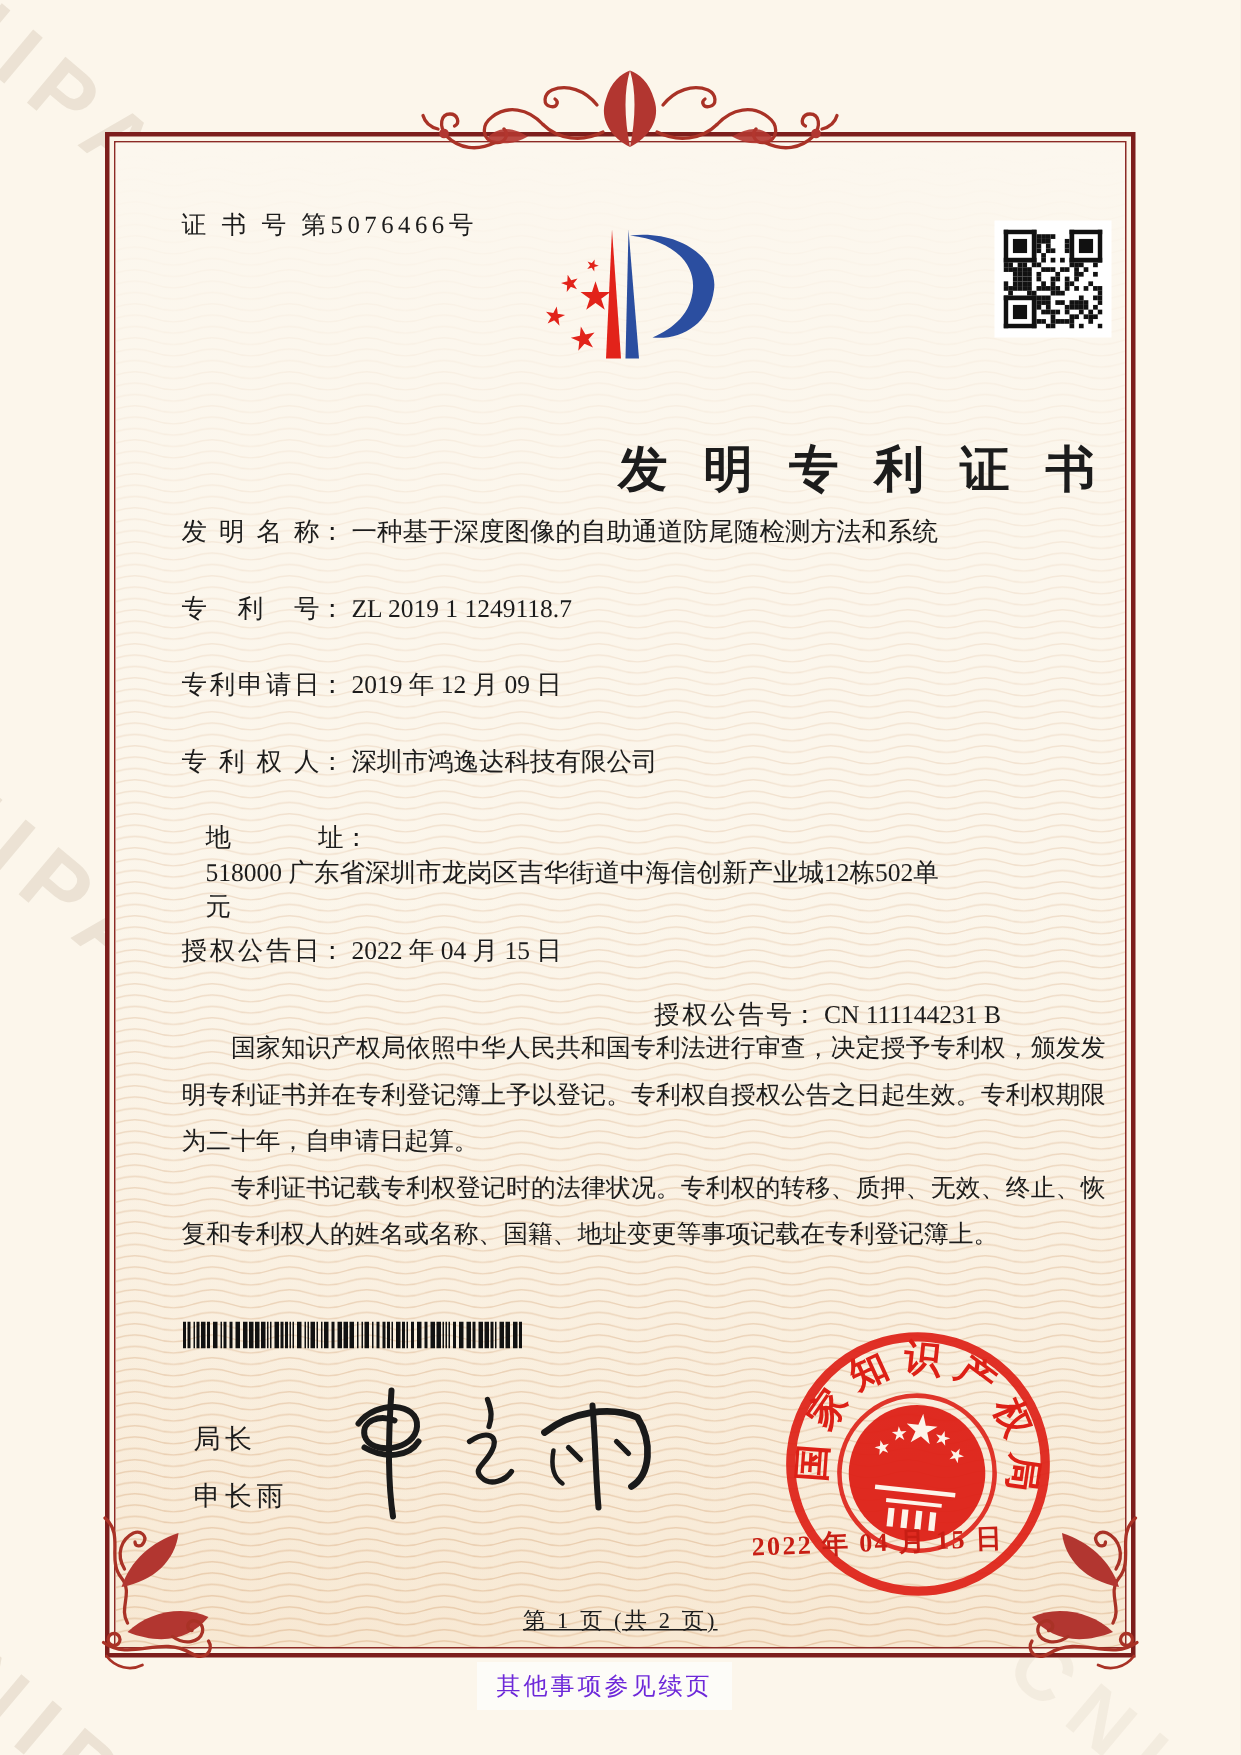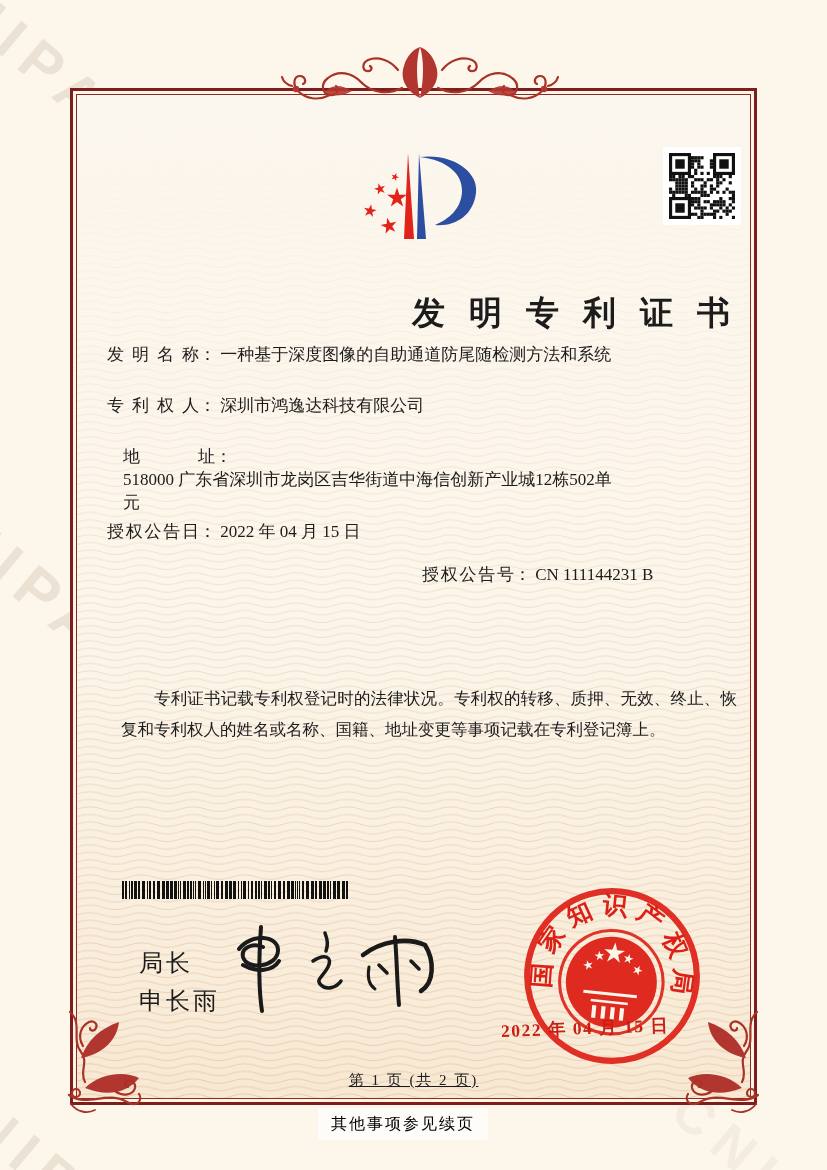--- a/index.html
+++ b/index.html
@@ -17,42 +17,42 @@
   .frame-inner{position:absolute;left:3px;top:3px;right:3px;bottom:3px;
          border:1px solid #8c2a26;}
   .guilloche{position:absolute;left:0;top:0;width:100%;height:100%;z-index:0;}
   .content{position:absolute;left:0;top:0;width:100%;height:100%;z-index:1;}
   .certno{position:absolute;left:44px;top:44px;font-size:16.5px;letter-spacing:3px;}
   .logo{position:absolute;left:282px;top:40px;}
   .qrbox{position:absolute;left:586px;top:52px;width:78px;height:78px;background:#fff;}
   .qrbox svg{position:absolute;left:6px;top:6px;}
   .title{position:absolute;left:4px;top:156px;width:100%;text-align:right;
          font-size:33px;font-weight:bold;letter-spacing:24px;text-indent:24px;margin-top:40px;}
-  .rows{position:absolute;left:30px;top:248px;width:616px;font-size:17px;line-height:23px;}
+  .rows{position:absolute;left:44px;top:248px;width:616px;font-size:17px;line-height:23px;}
   .row{margin-bottom:28px;position:relative;}
   .row.address{margin-bottom:6px;margin-left:16px;}
   .lbl{display:inline-block;width:92px;text-align:justify;text-align-last:justify;vertical-align:top;}
   .val{display:inline-block;vertical-align:top;}
   .row.address .val{width:492px;word-break:break-all;}
   .pair-right{position:absolute;left:315px;top:0;margin-top:43px;}
   .paras{position:absolute;left:44px;top:588px;width:616px;font-size:16.5px;
          line-height:31px;text-align:justify;}
   .paras p{margin:0;text-indent:2em;}
   .barcode{position:absolute;left:45px;top:786px;}
-  .signer{position:absolute;left:62px;top:852px;font-size:24px;letter-spacing:3px;}
+  .signer{position:absolute;left:52px;top:852px;font-size:18px;letter-spacing:3px;}
   .signer .name{position:absolute;left:0;top:38px;white-space:nowrap;}
   .signature{position:absolute;left:152px;top:826px;}
   .seal{position:absolute;left:444px;top:790px;width:182px;height:182px;transform:rotate(6deg);}
   .seal-date{position:absolute;left:424px;top:920px;width:230px;font-size:17.5px;font-weight:bold;
              color:#c81e14;letter-spacing:1.5px;transform:rotate(-2deg);white-space:nowrap;}
   .pageinfo{position:absolute;left:0;top:976px;width:100%;text-align:center;
             font-size:15px;letter-spacing:2px;text-decoration:underline;}
   .footnote{position:absolute;left:318px;top:1108px;width:170px;height:32px;background:#fdfcf8;
             z-index:4;display:flex;align-items:center;justify-content:center;
-            font-size:16px;color:#000000;letter-spacing:2px;}
+            font-size:16px;color:#6d28d9;letter-spacing:2px;}
   .ornaments{position:absolute;left:0;top:0;z-index:5;pointer-events:none;}
 </style>
 </head>
 <body>
 
 <div class="page">
 
   <div class="wm" style="left:-55px;top:-62px;font-size:58px;">CNIPA</div>
   <div class="wm" style="left:560px;top:88px;font-size:48px;opacity:.55;">CNIPA</div>
   <div class="wm" style="left:468px;top:300px;font-size:64px;">CNIPA</div>
@@ -80,20 +80,21 @@
             <stop offset="1" stop-color="#f0cfa8" stop-opacity="0.32"></stop>
           </linearGradient>
         </defs>
         <rect x="0" y="0" width="679" height="1009" fill="url(#gw)" opacity="0.65"></rect>
         <rect x="0" y="0" width="679" height="1009" fill="url(#peach)"></rect>
         <rect x="0" y="0" width="679" height="1009" fill="url(#fade)"></rect>
       </svg>
 
       <div class="content">
 
+        <div class="certno">证 书 号 第5076466号</div>
 
         <svg class="logo" width="140" height="110" viewBox="0 0 140 110">
           <defs>
             <path id="st5a" d="M0,-10 L5.9,8.1 L-9.5,-3.1 L9.5,-3.1 L-5.9,8.1 Z"></path>
           </defs>
 
           <polygon points="60,18 58,104 67,104" fill="#2b4ea0"></polygon>
           <path d="M61,22 C95,18 120,38 117,58 C114,82 94,92 76,90 C90,84 102,74 103,57 C104,39 88,25 61,22 Z" fill="#2b4ea0"></path>
 
           <polygon points="49,18 45,104 55,104" fill="#e2231a"></polygon>
@@ -270,38 +271,47 @@
         </div>
 
         <div class="title">发明专利证书</div>
 
         <div class="rows">
           <div class="row">
             <span class="lbl">发明名称</span><span>：</span>
             <span class="val">一种基于深度图像的自助通道防尾随检测方法和系统</span>
           </div>
           <div class="row">
+            <span class="lbl">专利号</span><span>：</span>
+            <span class="val">ZL 2019 1 1249118.7</span>
+          </div>
+          <div class="row">
+            <span class="lbl">专利申请日</span><span>：</span>
+            <span class="val">2019 年 12 月 09 日</span>
+          </div>
+          <div class="row">
             <span class="lbl">专利权人</span><span>：</span>
             <span class="val">深圳市鸿逸达科技有限公司</span>
           </div>
           <div class="row address">
             <span class="lbl">地址</span><span>：</span>
             <span class="val">518000 广东省深圳市龙岗区吉华街道中海信创新产业城12栋502单元</span>
           </div>
           <div class="row">
             <span class="lbl">授权公告日</span><span>：</span>
             <span class="val">2022 年 04 月 15 日</span>
             <span class="pair-right">
               <span class="lbl">授权公告号</span><span>：</span>
               <span class="val">CN 111144231 B</span>
             </span>
           </div>
         </div>
 
         <div class="paras">
+          <p>国家知识产权局依照中华人民共和国专利法进行审查，决定授予专利权，颁发发明专利证书并在专利登记簿上予以登记。专利权自授权公告之日起生效。专利权期限为二十年，自申请日起算。</p>
           <p>专利证书记载专利权登记时的法律状况。专利权的转移、质押、无效、终止、恢复和专利权人的姓名或名称、国籍、地址变更等事项记载在专利登记簿上。</p>
         </div>
 
         <svg class="barcode" id="barcode" width="228" height="18" viewBox="0 0 228 18">
             <rect x="0" y="0" width="2" height="18" fill="#111"></rect>
             <rect x="3" y="0" width="2" height="18" fill="#111"></rect>
             <rect x="7" y="0" width="1" height="18" fill="#111"></rect>
             <rect x="9" y="0" width="2" height="18" fill="#111"></rect>
             <rect x="12" y="0" width="3" height="18" fill="#111"></rect>
             <rect x="16" y="0" width="2" height="18" fill="#111"></rect>

